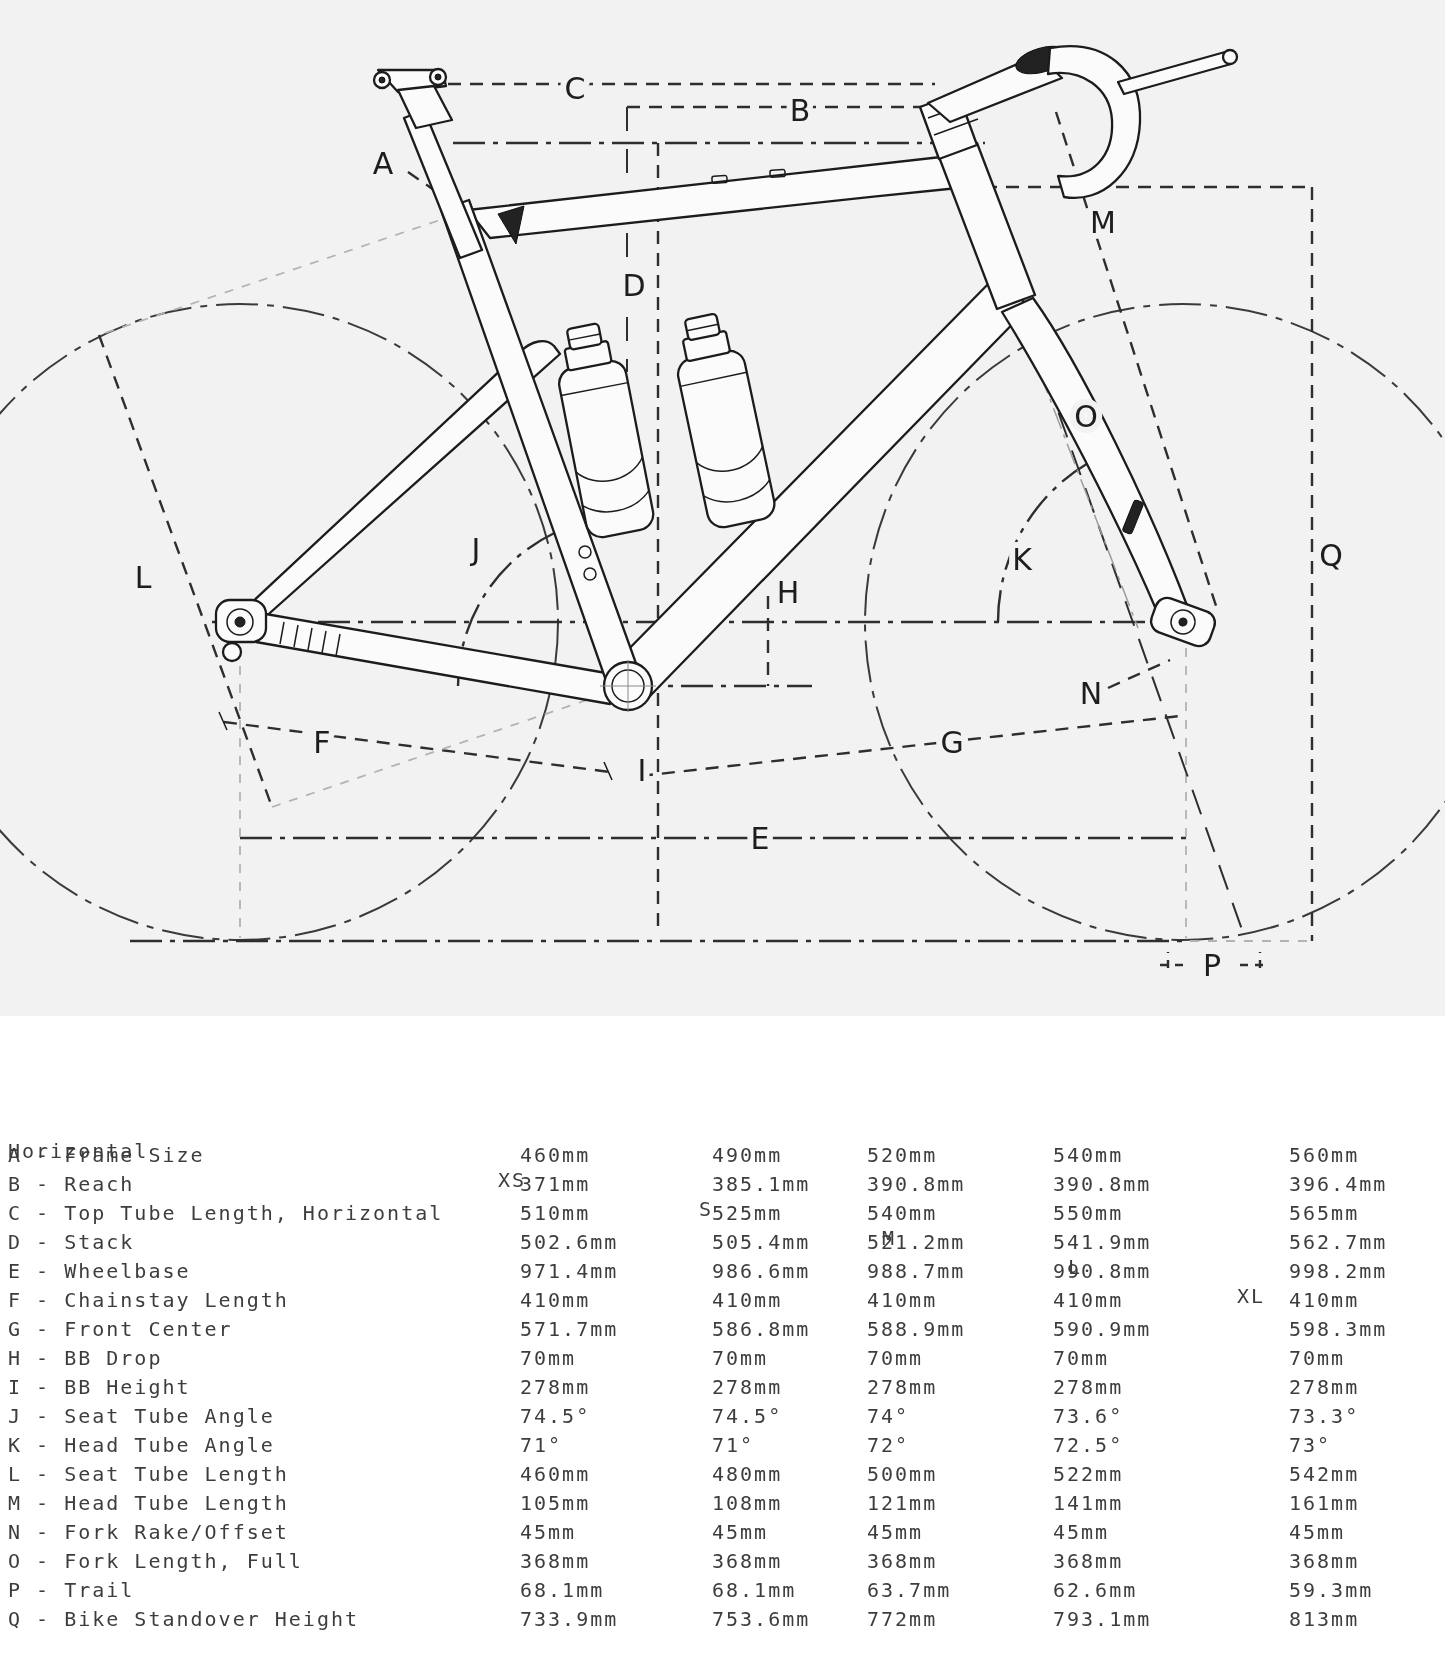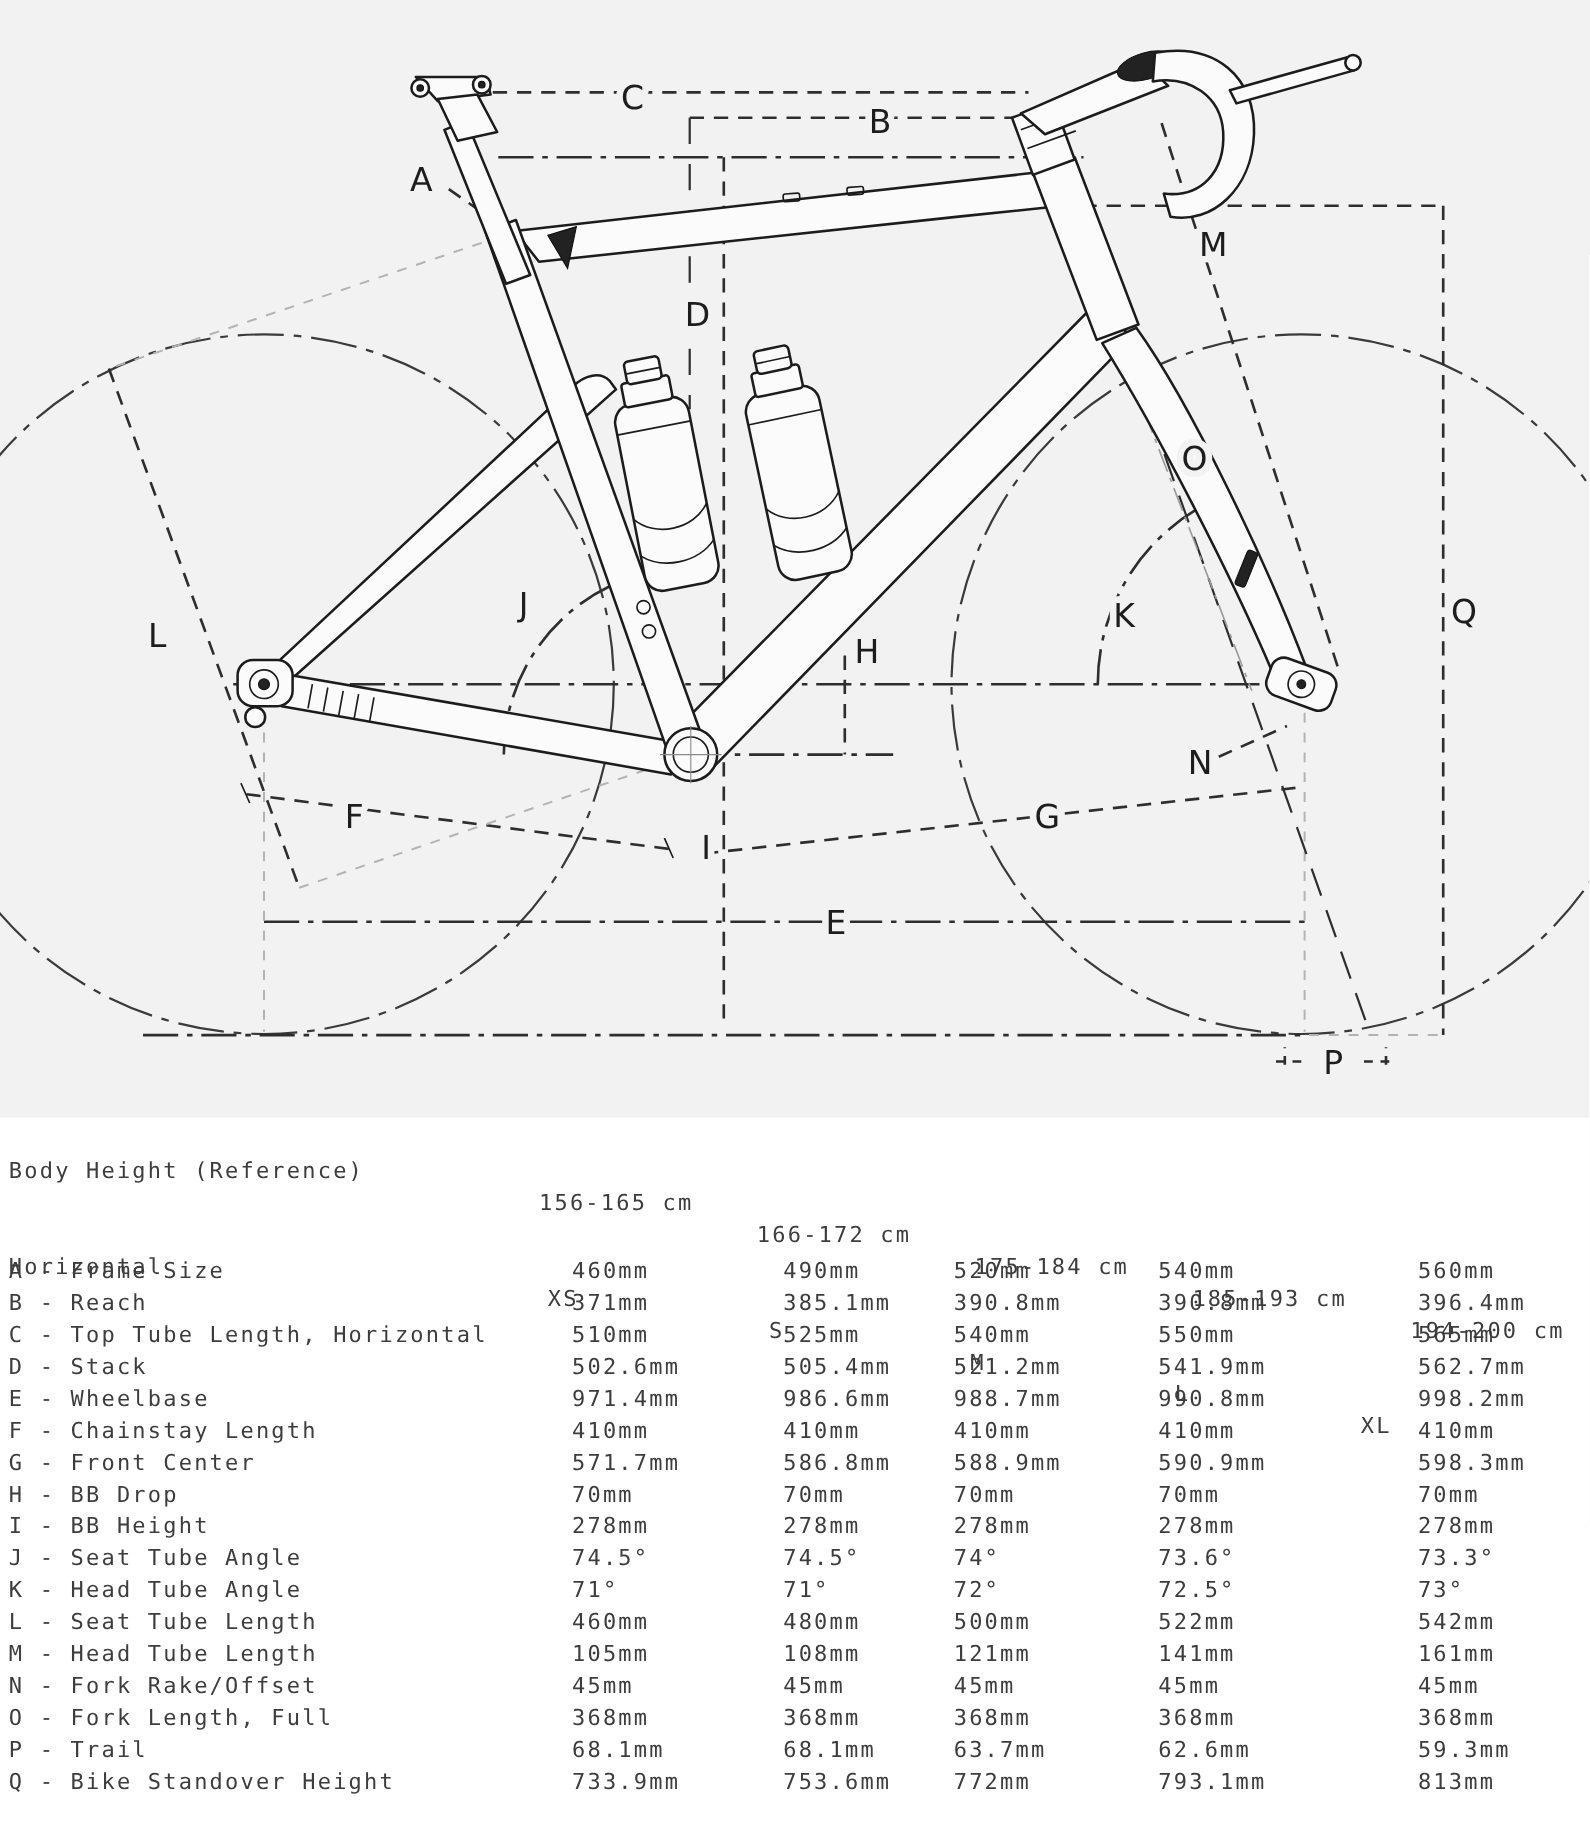--- a/index.html
+++ b/index.html
@@ -188,28 +188,20 @@
       <text class="lbl" x="143" y="588">L</text>
       <text class="lbl" x="1103" y="233">M</text>
       <text class="lbl" x="1091" y="704">N</text>
       <text class="lbl" x="1086" y="427">O</text>
       <text class="lbl" x="1212" y="976">P</text>
       <text class="lbl" x="1331" y="566">Q</text>
     </g>
   </svg>
   </div>
 
-  <div class="mono abs" style="top:1021px;left:0;width:1445px;">
-    <span class="tlabel">Body Height (Reference)</span>
-    <span class="tval bh0">156-165 cm</span>
-    <span class="tval bh1">166-172 cm</span>
-    <span class="tval bh2">175-184 cm</span>
-    <span class="tval bh3">185-193 cm</span>
-    <span class="tval bh4">194-200 cm</span>
-  </div>
 
   <div class="mono abs" style="top:1108px;left:0;width:1445px;">
     <span class="tval h0">Horizontal</span>
     <span class="tval h1">XS</span>
     <span class="tval h2">S</span>
     <span class="tval h3">M</span>
     <span class="tval h4">L</span>
     <span class="tval h5">XL</span>
   </div>
 

